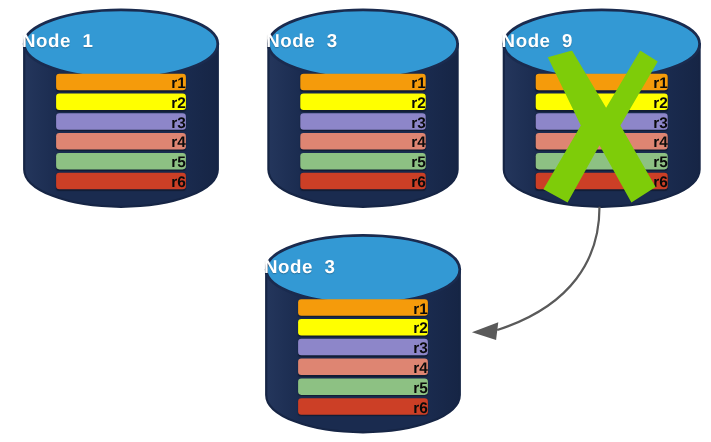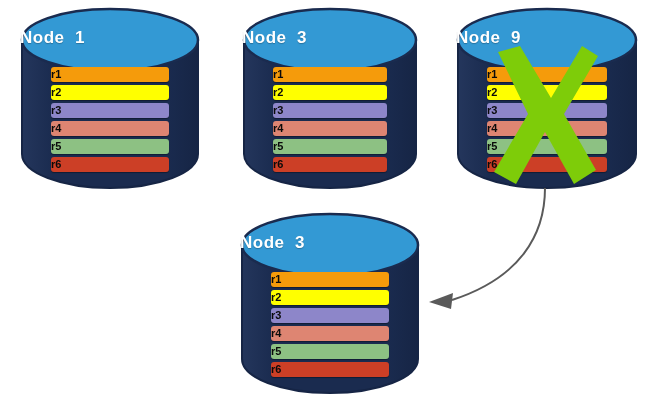--- a/index.html
+++ b/index.html
@@ -50,24 +50,24 @@
     display: flex;
     flex-direction: column;
     align-items: center;
     gap: 3px;
   }
   .row {
     height: 15px;
     border-radius: 3px;
     display: flex;
     align-items: center;
-    justify-content: flex-start;
+    justify-content: flex-end;
     color: #0a0a0a;
     font-weight: bold;
-    font-size: 11px;
+    font-size: 14px;
     line-height: 1;
     box-shadow: 0 1px 1px rgba(0,0,0,0.35);
   }
   .xmark {
     position: absolute;
     pointer-events: none;
   }
   .arrow-layer {
     position: absolute;
     left: 0; top: 0;

